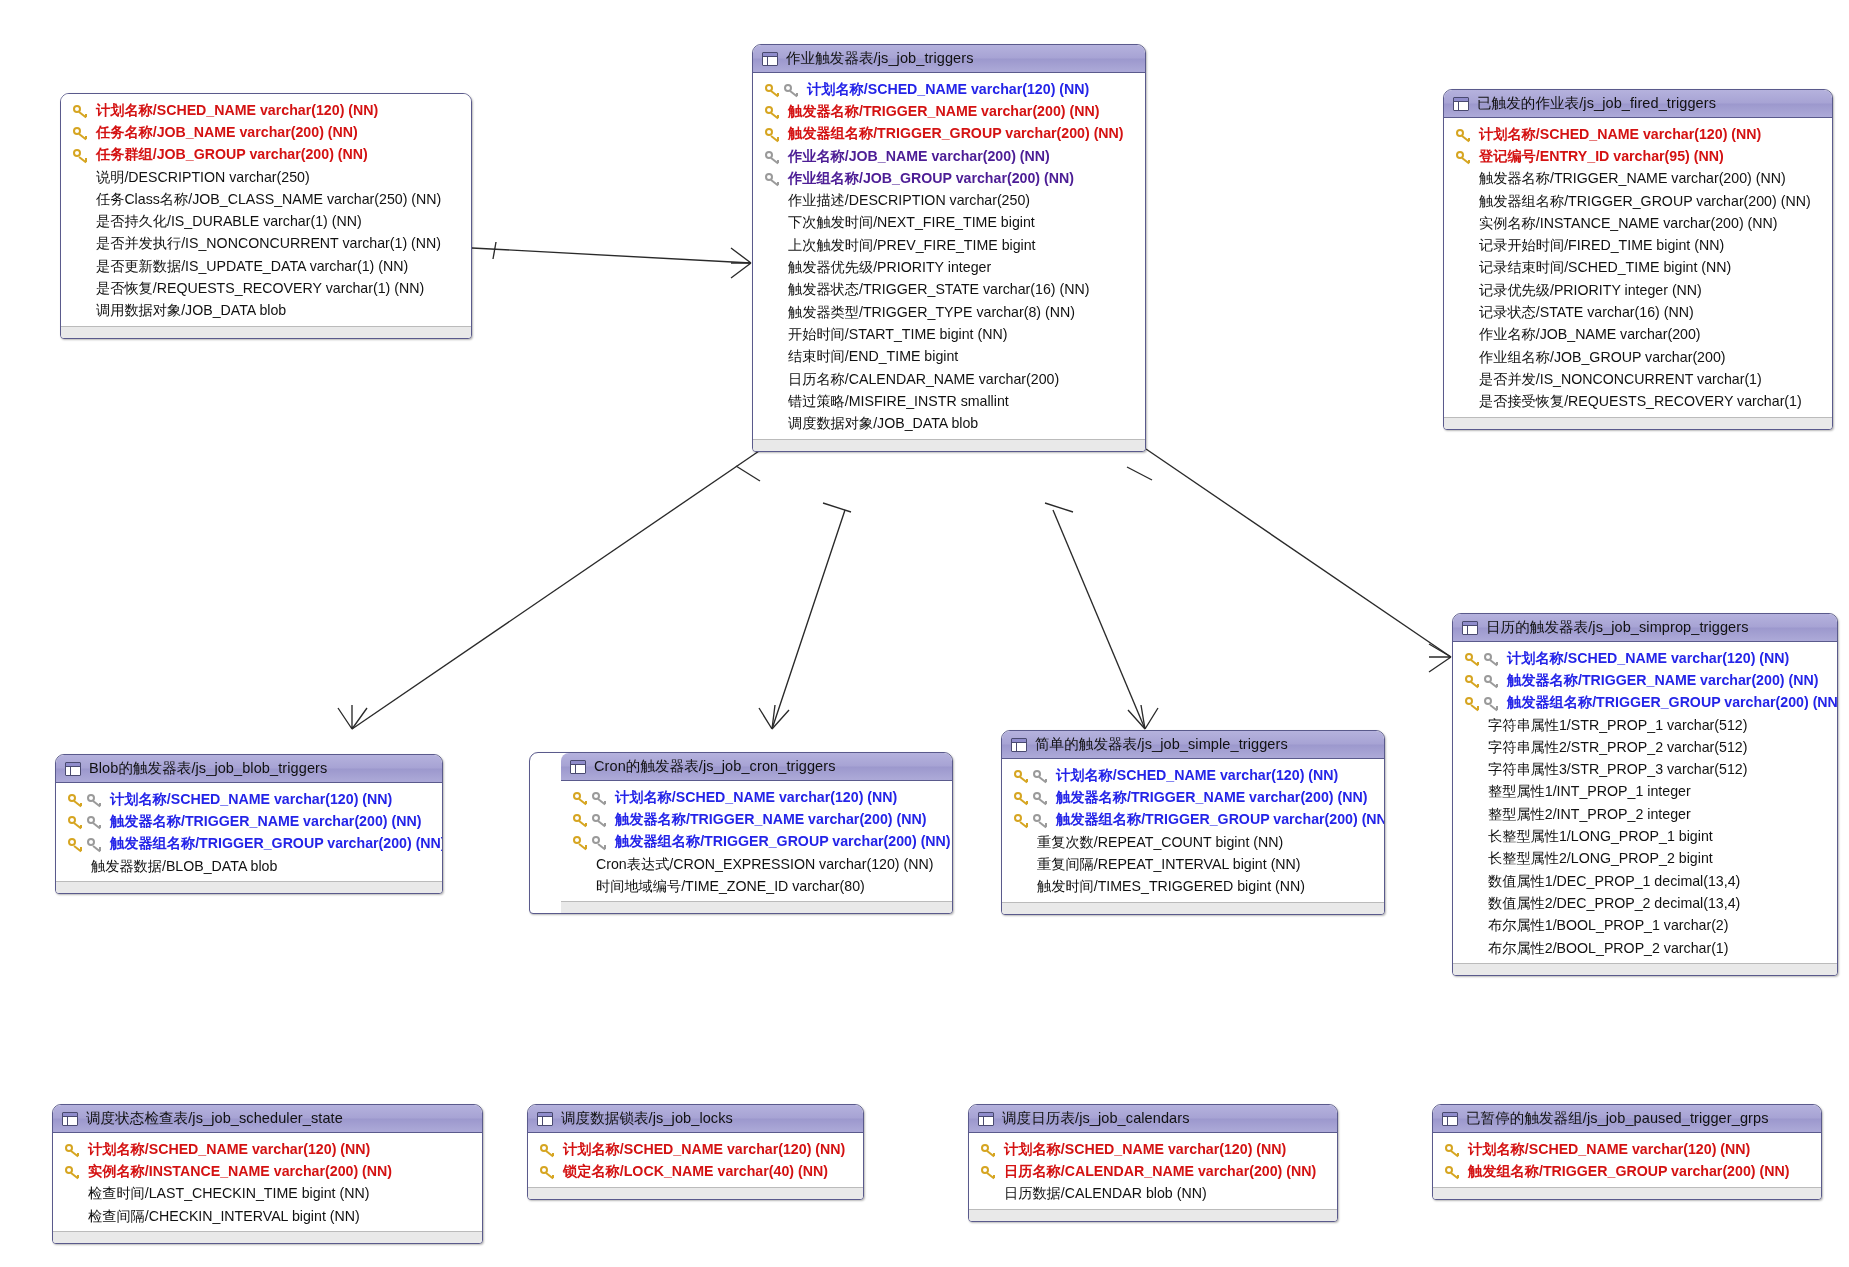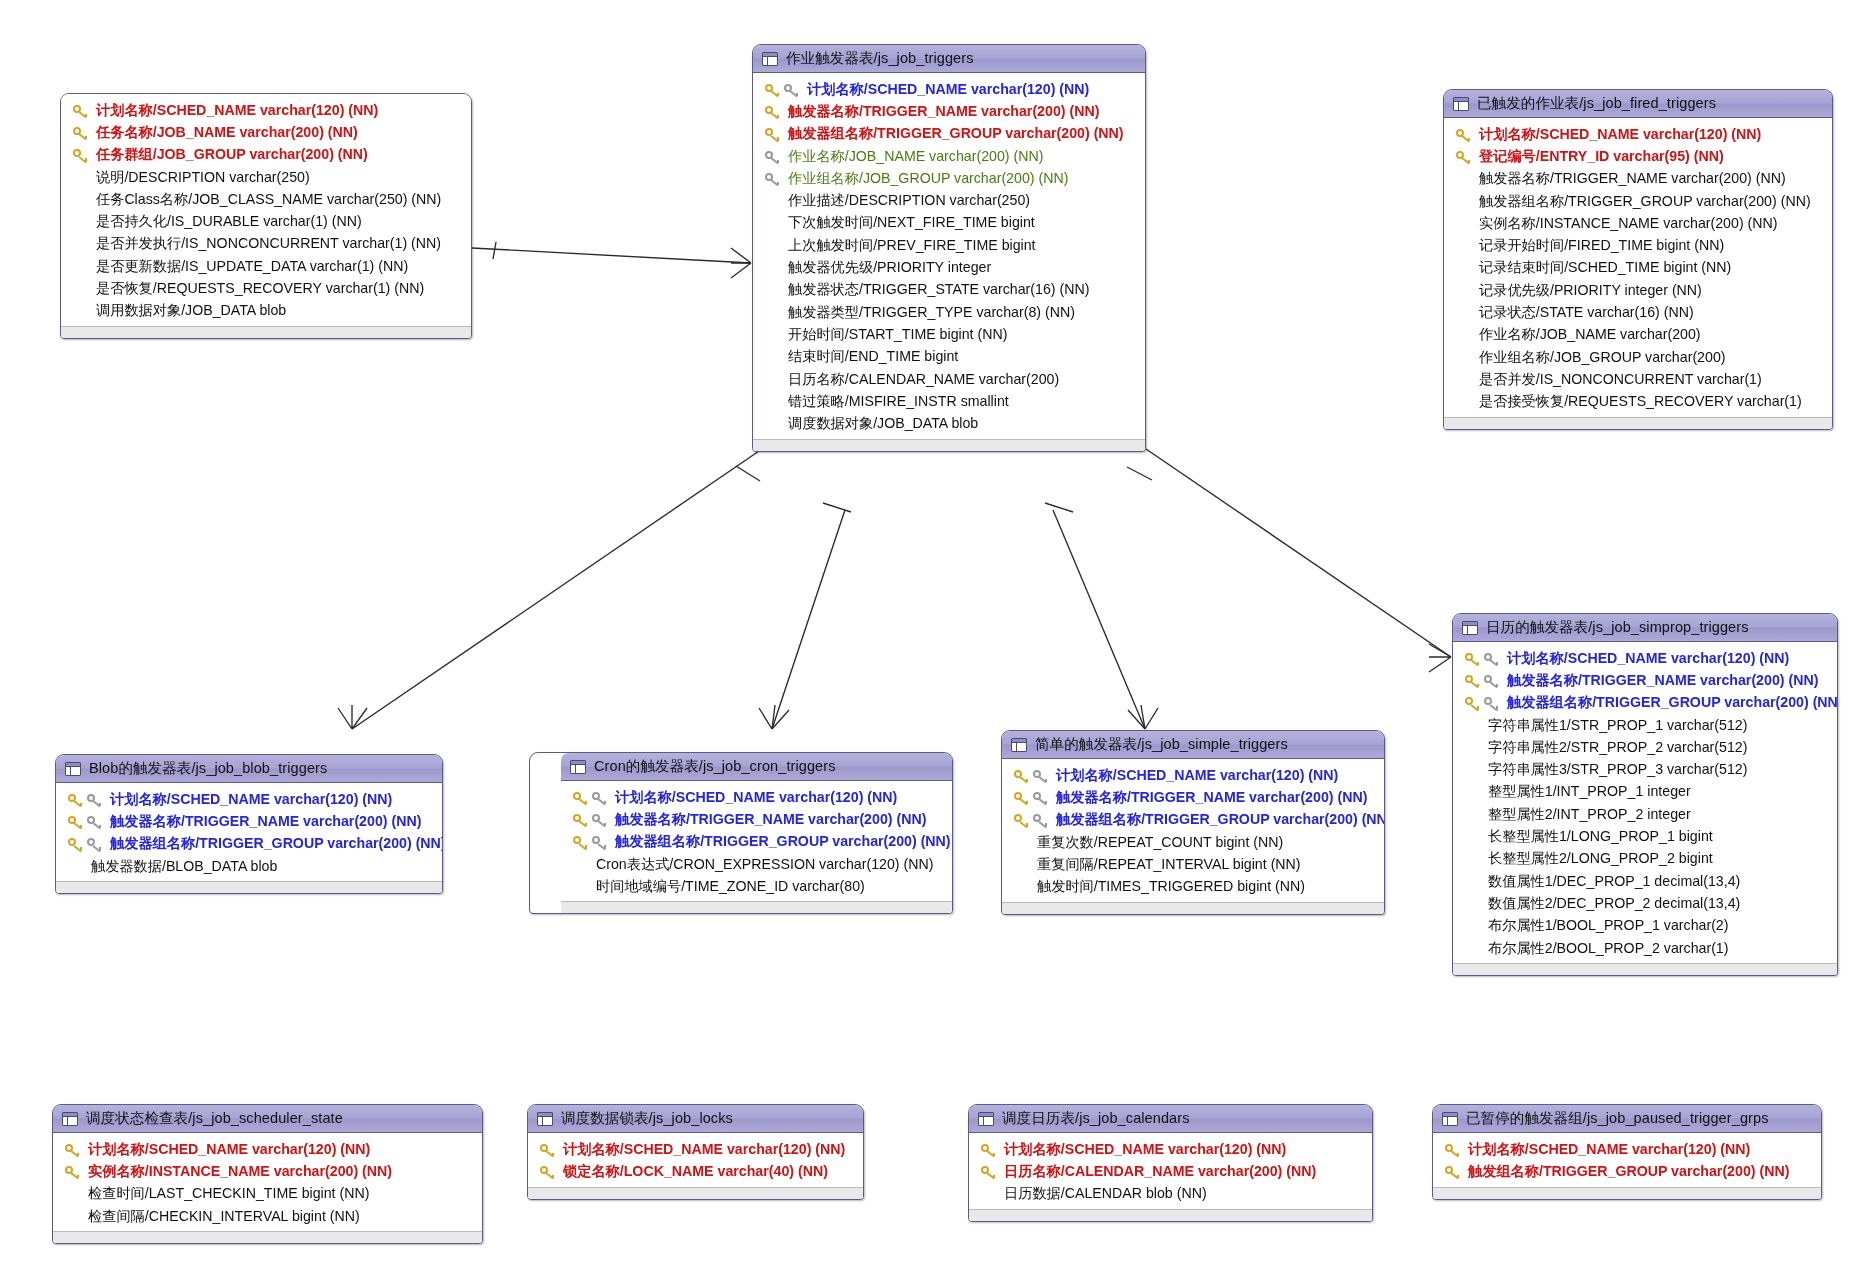--- a/index.html
+++ b/index.html
@@ -41,21 +41,21 @@
   .ent-footer{height:11px;background:#e9e9e9;border-top:1px solid #bbb;}
 
   .attr{
     display:flex;align-items:center;height:22.3px;
     padding:0 8px 0 10px;white-space:nowrap;font-size:14.2px;
   }
   .keyslot{width:19px;flex:0 0 19px;display:flex;align-items:center;justify-content:center;}
   .attr .txt{padding-left:6px;}
   .pk .txt{color:#d41212;font-weight:bold;}
   .pkfk .txt{color:#2424e8;font-weight:bold;}
-  .fk .txt{color:#4d7c0f;font-weight:normal;}
+  .fk .txt{color:#4c1d95;font-weight:bold;}
   .plain .txt{color:#111;}
 
   .key{width:15px;height:13px;position:relative;display:inline-block;}
   .key .bow{
     position:absolute;left:0;top:1px;width:8px;height:8px;border-radius:50%;
     border:2.4px solid var(--kc);box-sizing:border-box;
   }
   .key .shaft{position:absolute;left:6px;top:7.4px;width:9px;height:2.2px;background:var(--kc);transform:rotate(38deg);transform-origin:left center;}
   .key .tooth{position:absolute;left:12.2px;top:10.1px;width:2.1px;height:3.4px;background:var(--kc);}
   .key.gold{--kc:#d6a521;}
@@ -704,21 +704,21 @@
               <span class="bow"></span>
               <span class="shaft"></span>
               <span class="tooth"></span>
             </span>
           </span>
           <span class="txt">锁定名称/LOCK_NAME varchar(40) (NN)</span>
         </div>
       </div>
       <div class="ent-footer"></div>
     </div>
-    <div class="entity" style="left: 968px; top: 1104px; width: 405px;">
+    <div class="entity" style="left: 968px; top: 1104px; width: 370px;">
       <div class="ent-header">
         <span class="tbl-icon"></span>
         <span class="ent-title">调度日历表/js_job_calendars</span>
       </div>
       <div class="ent-body">
         <div class="attr pk">
           <span class="keyslot">
             <span class="key gold">
               <span class="bow"></span>
               <span class="shaft"></span>

